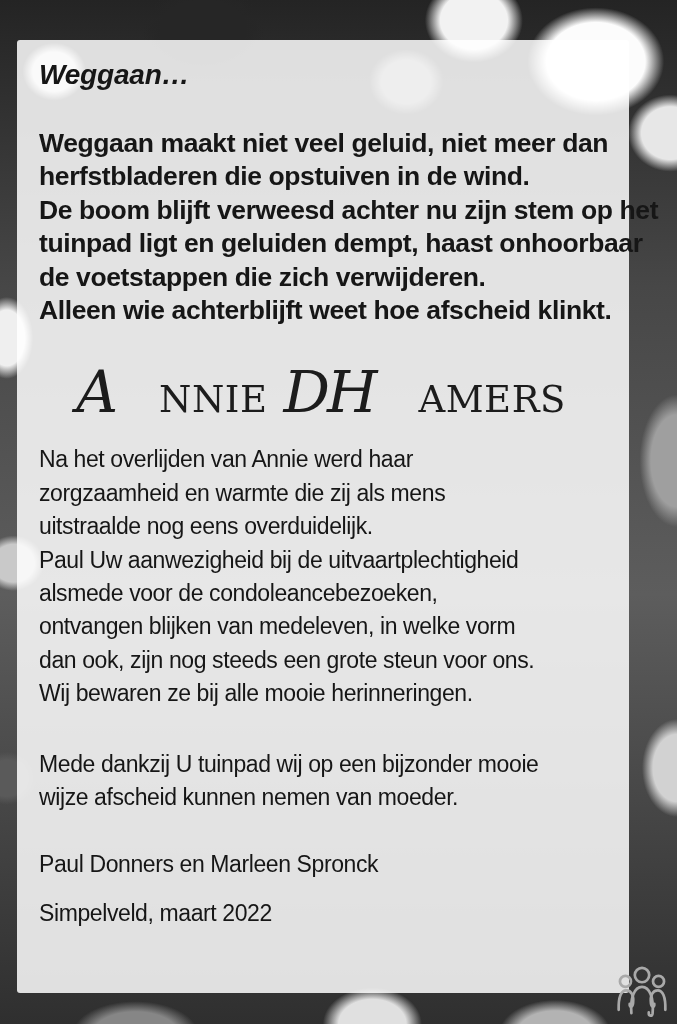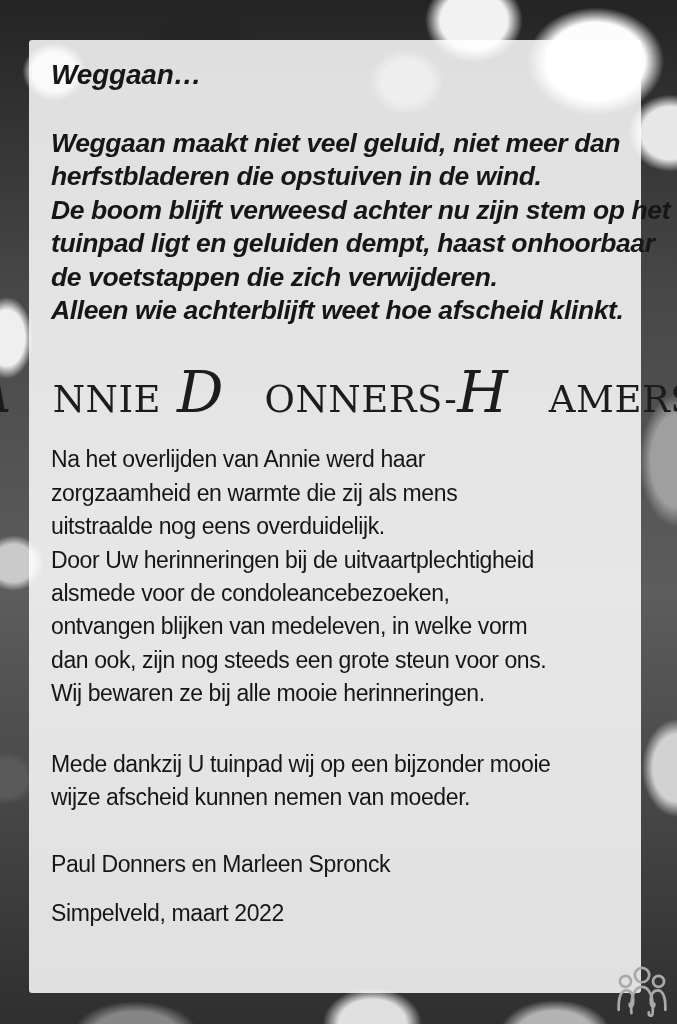--- a/index.html
+++ b/index.html
@@ -23,32 +23,32 @@
       radial-gradient(46px 42px at 2% 55%, #c9c9c9 0 45%, rgba(201,201,201,0) 66%),
       radial-gradient(44px 40px at 1% 76%, #5a5a5a 0 45%, rgba(90,90,90,0) 66%),
       radial-gradient(52px 92px at 100% 45%, #9f9f9f 0 50%, rgba(159,159,159,0) 72%),
       radial-gradient(50px 70px at 100% 75%, #d2d2d2 0 48%, rgba(210,210,210,0) 70%),
       radial-gradient(75px 55px at 55% 100%, #e0e0e0 0 45%, rgba(224,224,224,0) 66%),
       radial-gradient(95px 50px at 20% 101%, #868686 0 45%, rgba(134,134,134,0) 66%),
       radial-gradient(85px 52px at 82% 101%, #b3b3b3 0 45%, rgba(179,179,179,0) 66%),
       linear-gradient(180deg,#242424 0%,#474747 28%,#5d5d5d 58%,#2f2f2f 100%);
   }
   .panel{
-    position:absolute;left:29px;top:40px;width:612px;height:953px;
+    position:absolute;left:17px;top:40px;width:612px;height:953px;
     background:rgba(255,255,255,0.85);
     border-radius:3px;
     box-sizing:border-box;
     padding:18px 26px 16px 22px;
   }
   .line{white-space:nowrap;}
   .opening{
     font-style:italic;font-weight:600;font-size:28px;line-height:34px;
     letter-spacing:-0.2px;
   }
-  .poem{margin-top:35px;font-style:italic;font-weight:600;
+  .poem{margin-top:35px;font-weight:600;
     font-size:26.5px;line-height:33.4px;letter-spacing:-0.4px;}
   .name-row{
     margin-top:14px;height:102px;
     display:flex;align-items:center;justify-content:center;
     color:#1c1c1c;
   }
   .name-part{display:inline-flex;align-items:baseline;}
   .name-part.gap{margin-left:16px;}
   .initial{
     font-family:"DejaVu Serif",serif;font-style:italic;font-weight:400;
@@ -84,33 +84,32 @@
       <div class="line">Alleen wie achterblijft weet hoe afscheid klinkt.</div>
     </div>
 
     <div class="name-row">
       <span class="name-part">
         <span class="initial">A</span>
           <span class="caps">NNIE</span>
       </span>
       <span class="name-part gap">
         <span class="initial">D</span>
-          <span class="caps">ONNERS-</span>
       </span>
       <span class="name-part">
         <span class="initial">H</span>
           <span class="caps">AMERS</span>
       </span>
     </div>
 
     <div class="bodytext">
       <div class="line">Na het overlijden van Annie werd haar</div>
       <div class="line">zorgzaamheid en warmte die zij als mens</div>
       <div class="line">uitstraalde nog eens overduidelijk.</div>
-      <div class="line">Door Uw herinneringen bij de uitvaartplechtigheid</div>
+      <div class="line">Paul Uw aanwezigheid bij de uitvaartplechtigheid</div>
       <div class="line">alsmede voor de condoleancebezoeken,</div>
       <div class="line">ontvangen blijken van medeleven, in welke vorm</div>
       <div class="line">dan ook, zijn nog steeds een grote steun voor ons.</div>
       <div class="line">Wij bewaren ze bij alle mooie herinneringen.</div>
     </div>
 
     <div class="bodytext thanks">
       <div class="line">Mede dankzij U tuinpad wij op een bijzonder mooie</div>
       <div class="line">wijze afscheid kunnen nemen van moeder.</div>
     </div>

